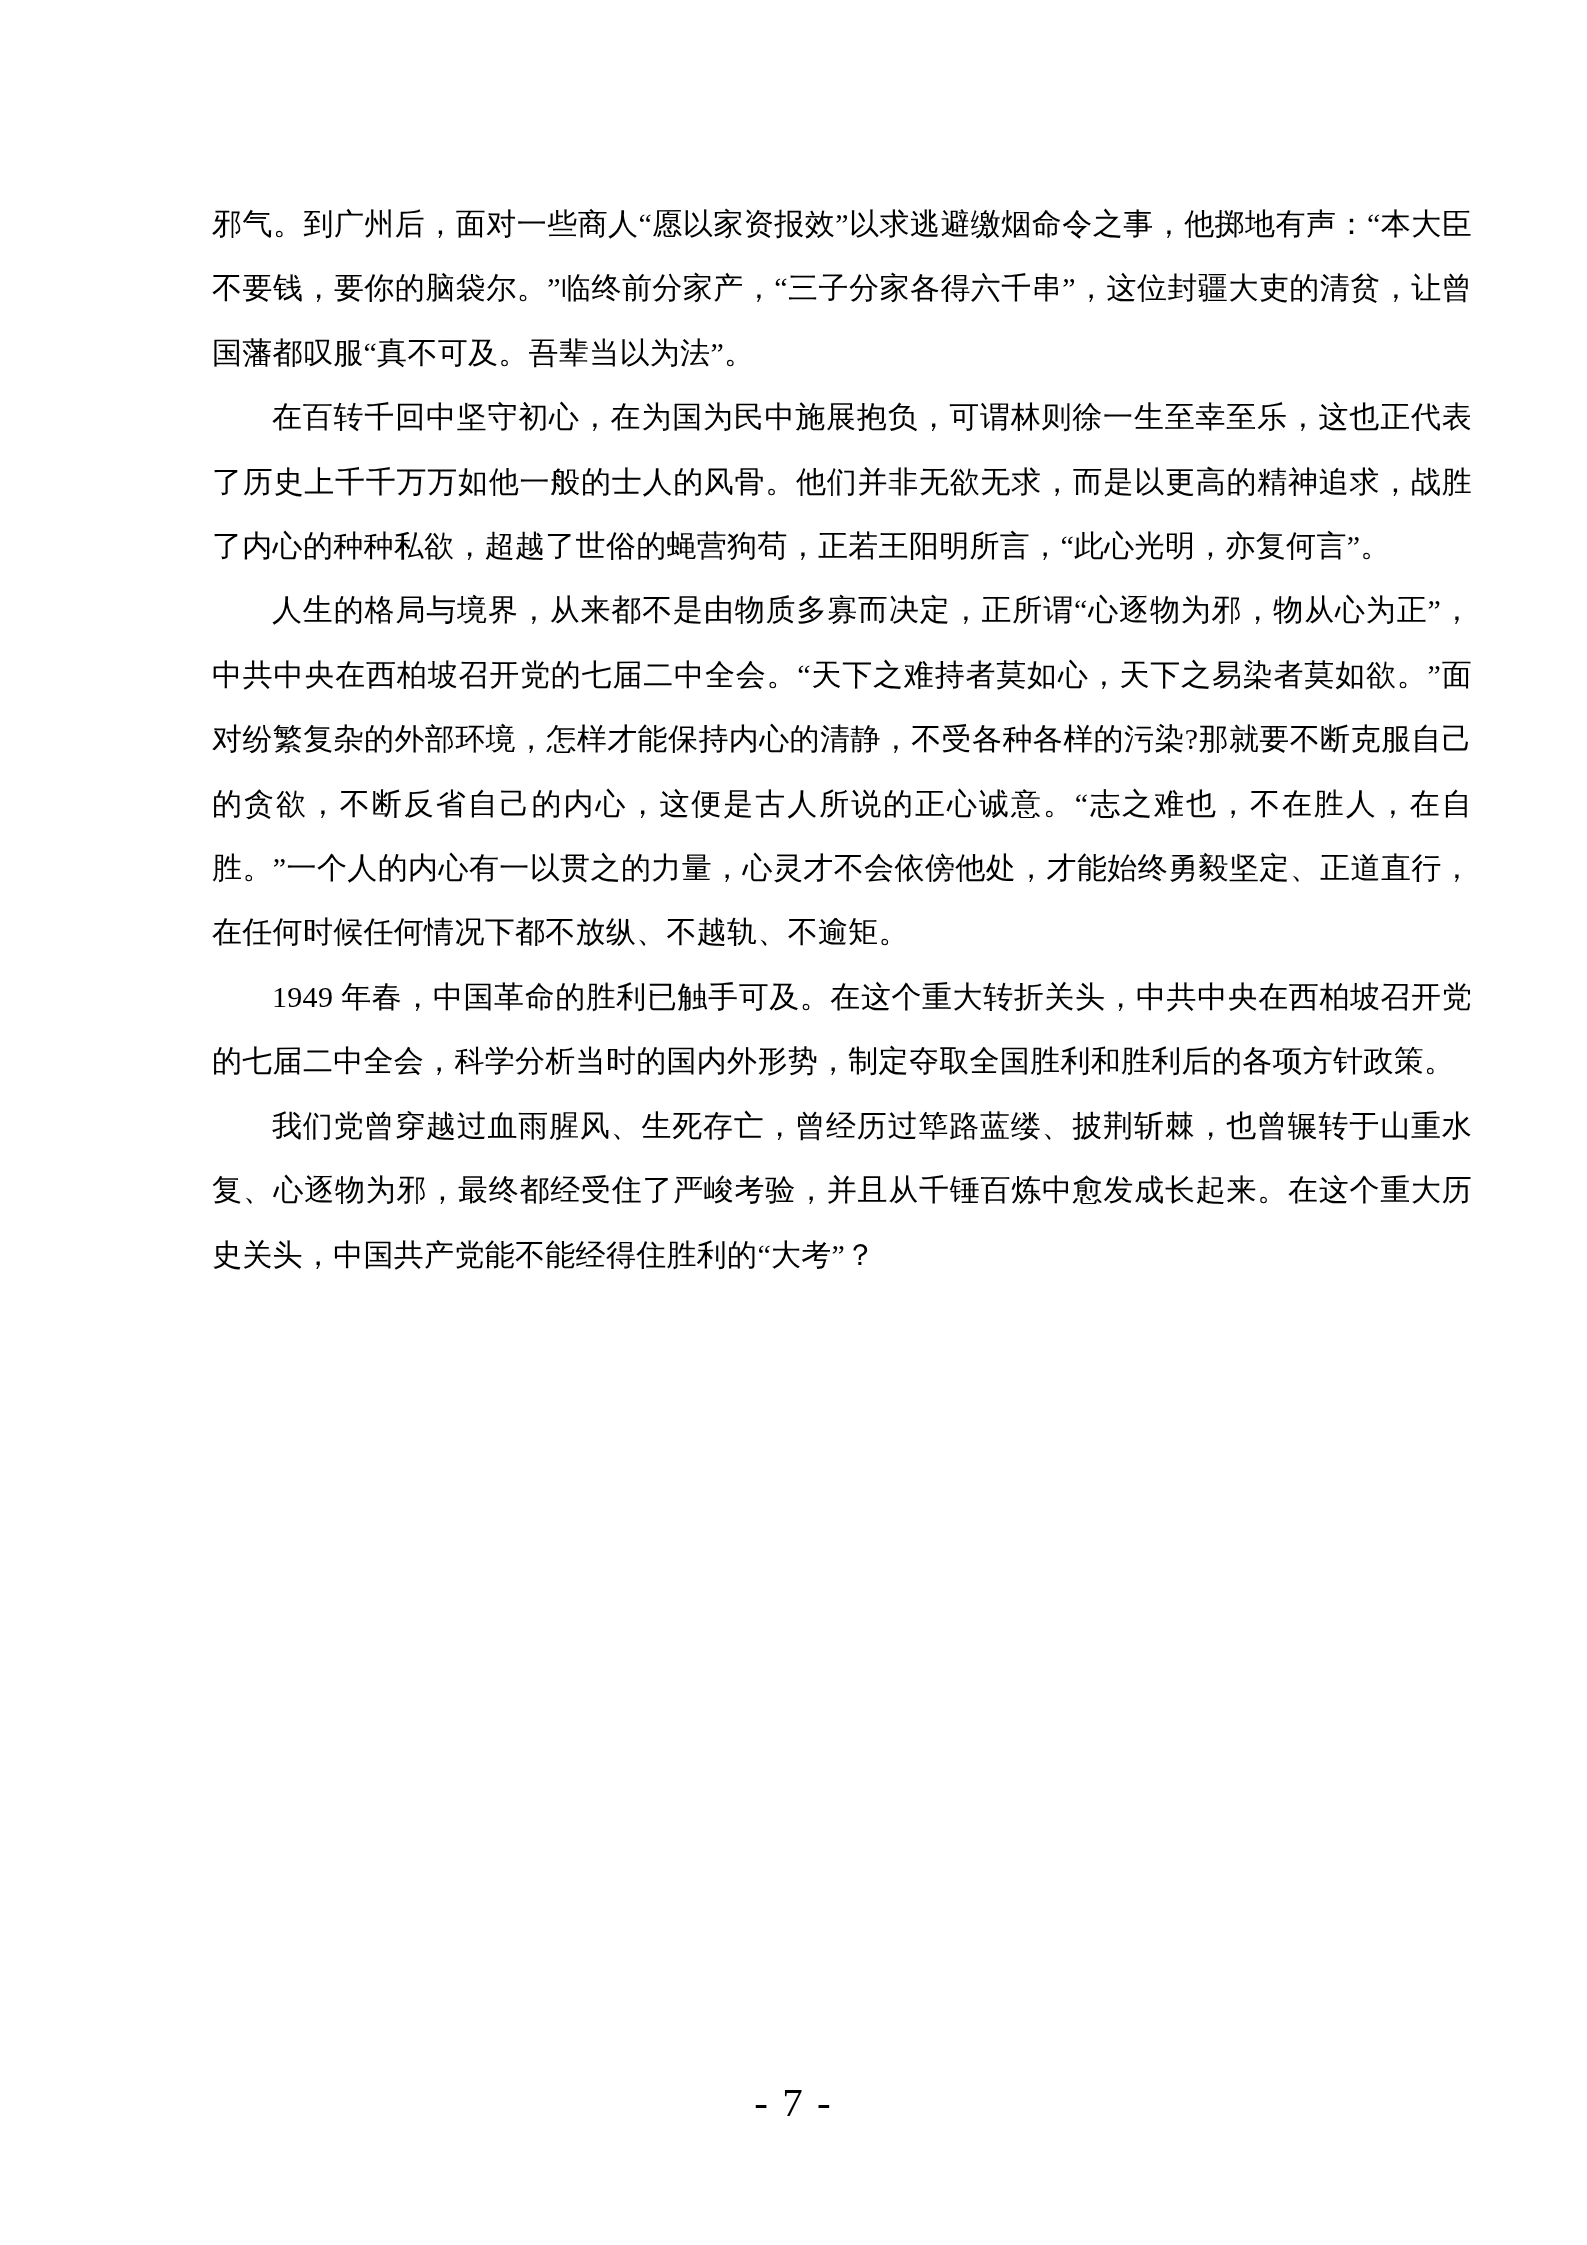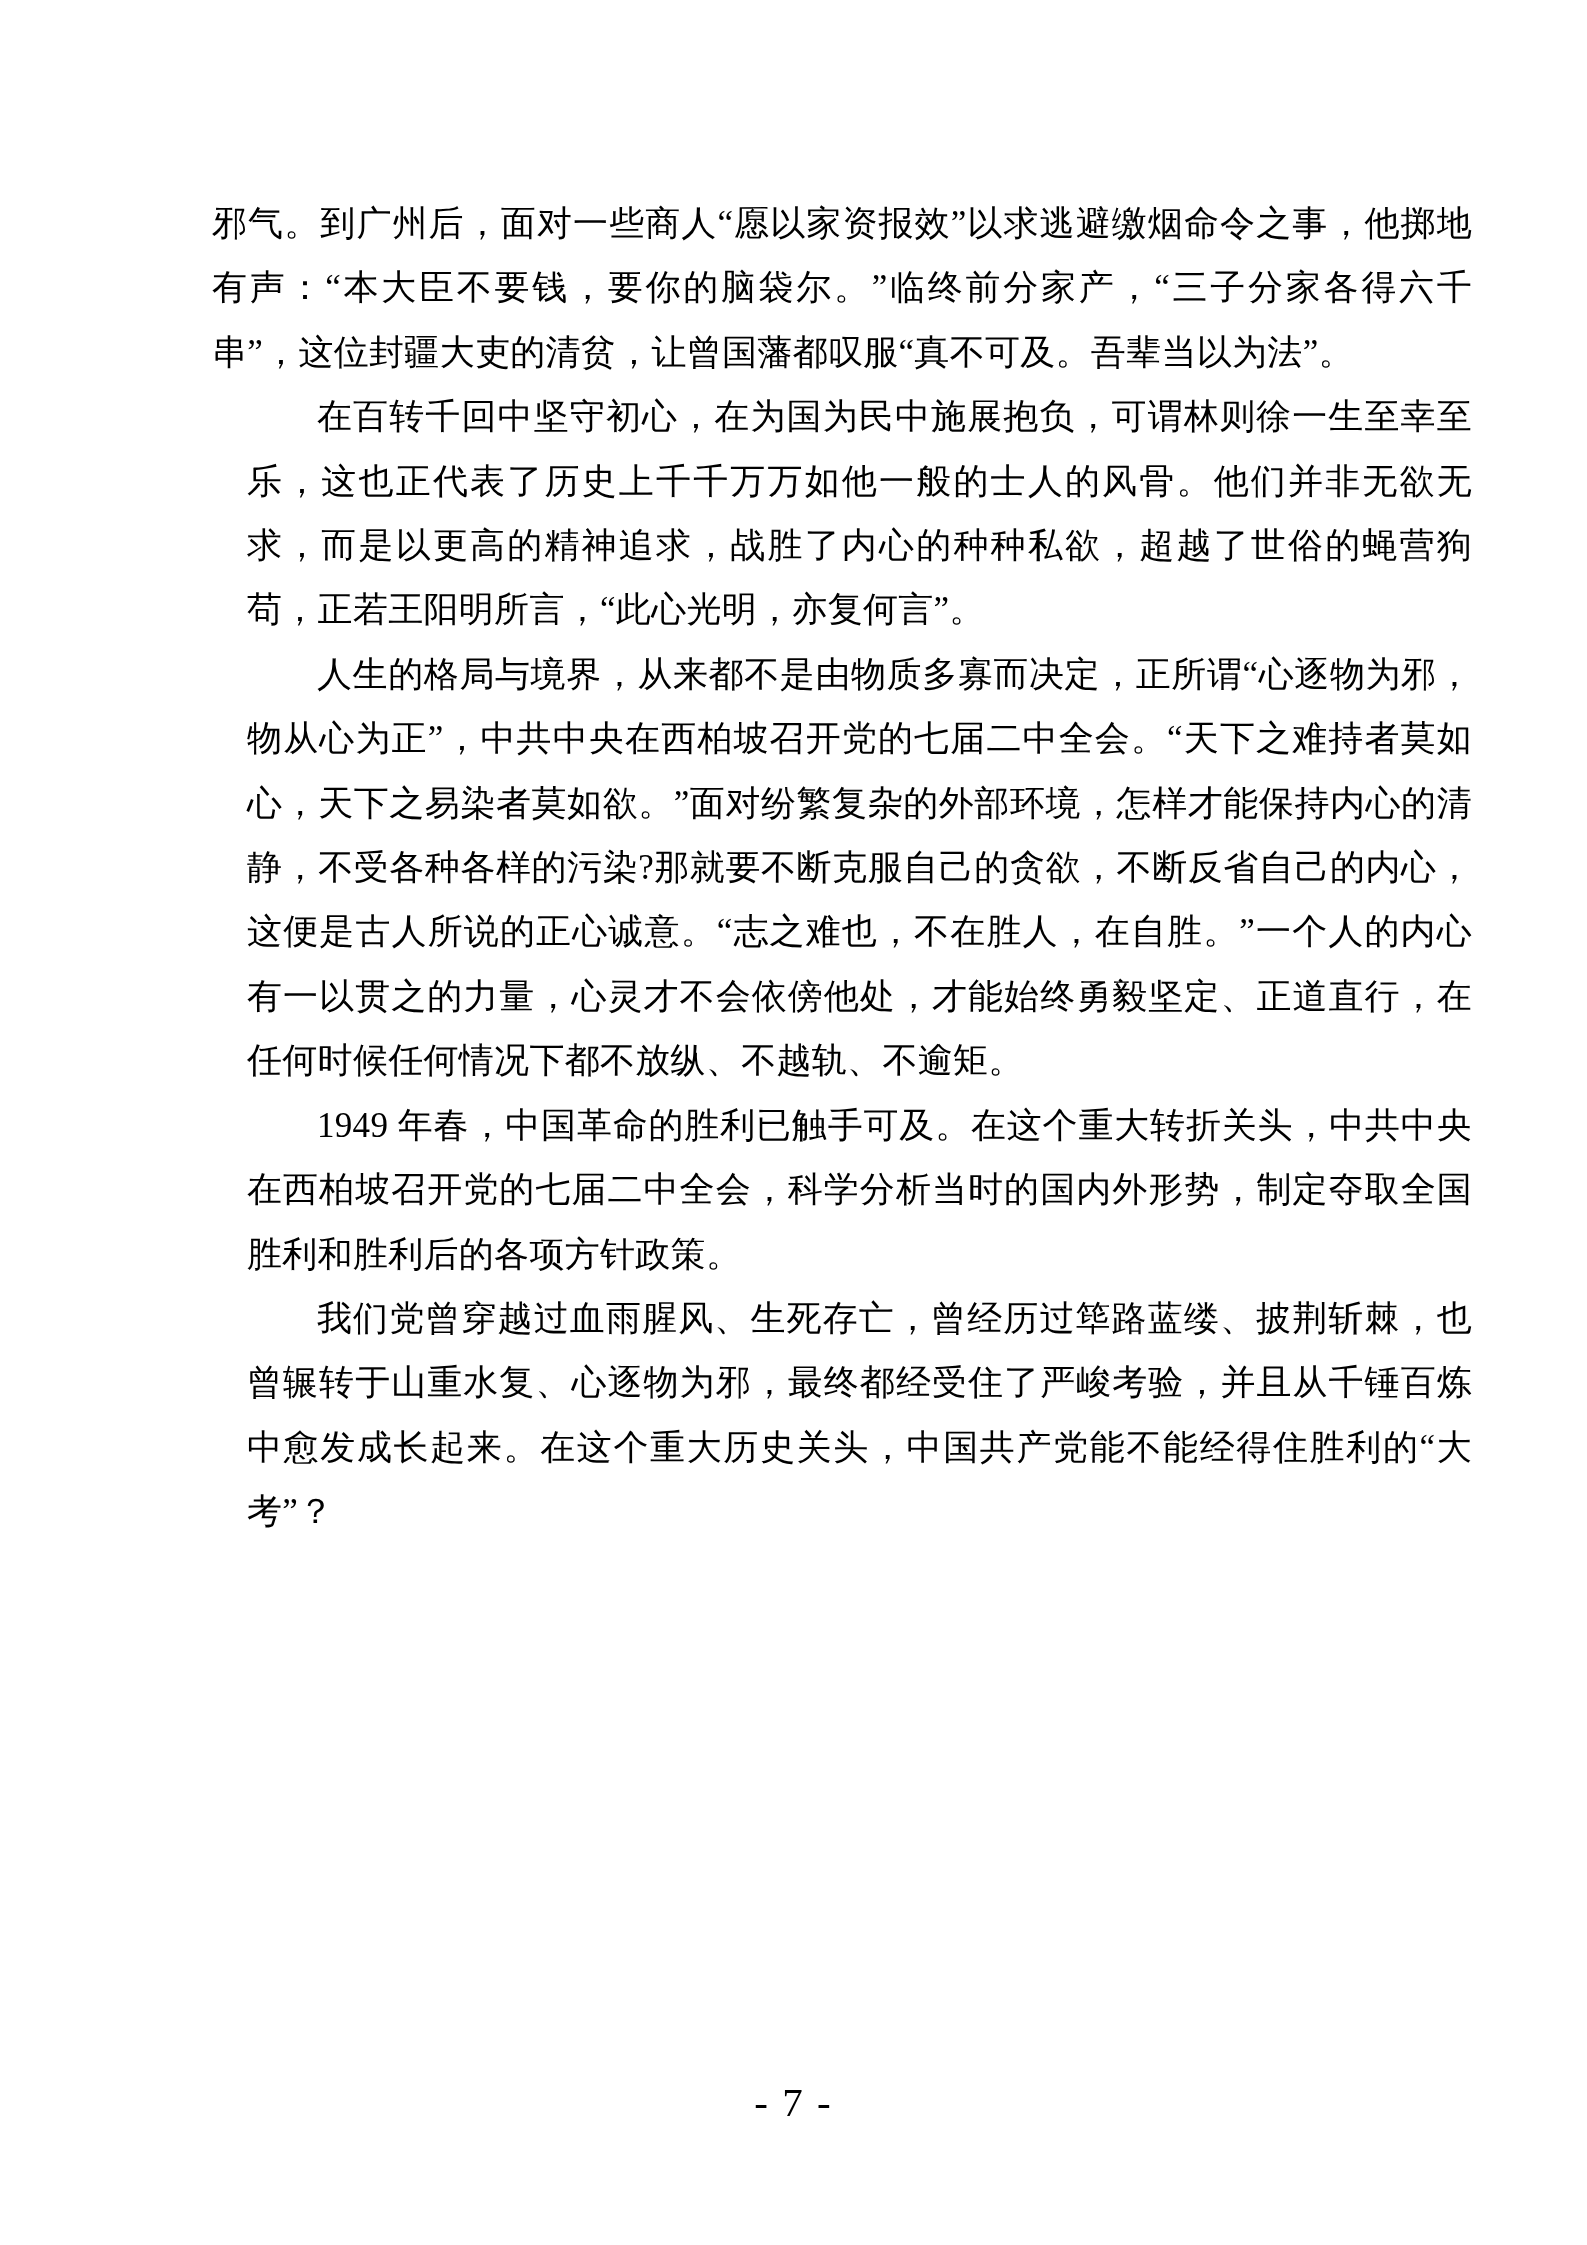--- a/index.html
+++ b/index.html
@@ -14,32 +14,31 @@
     background: #ffffff;
     overflow: hidden;
     font-family: "Liberation Serif", "DejaVu Serif", serif;
     color: #000000;
   }
   .content {
     position: absolute;
     left: 212px;
     top: 192px;
     width: 1260px;
-    font-size: 35px;
+    font-size: 30px;
     line-height: 64.4px;
     text-align: justify;
     letter-spacing: 0.3px;
   }
   .content p {
     margin: 0;
     padding: 0;
   }
   .content p.indent {
     text-indent: 2em;
-    margin-left: 35px;
   }
   .page-footer {
     position: absolute;
     top: 2078px;
     left: 0;
     width: 100%;
     text-align: center;
     font-size: 41px;
     line-height: 48px;
     letter-spacing: 2px;

